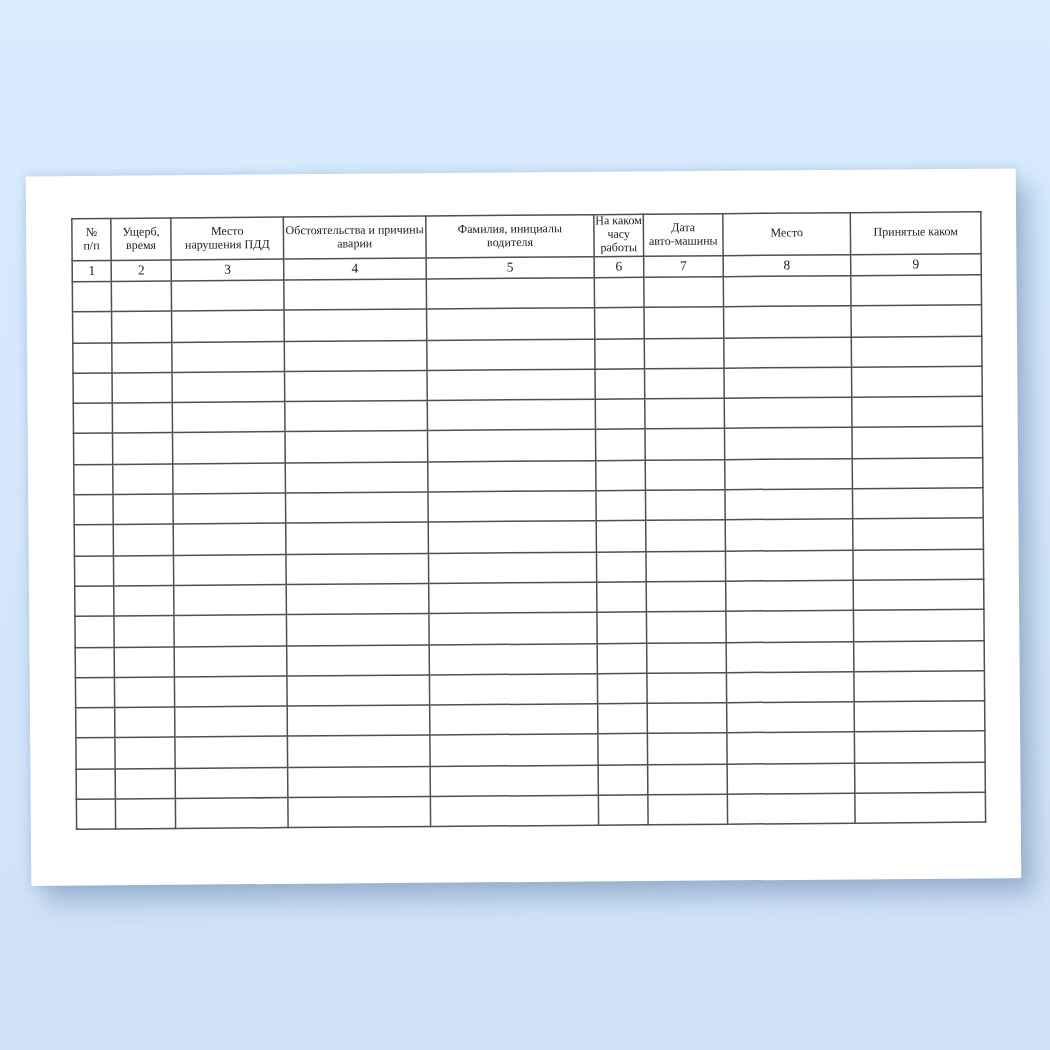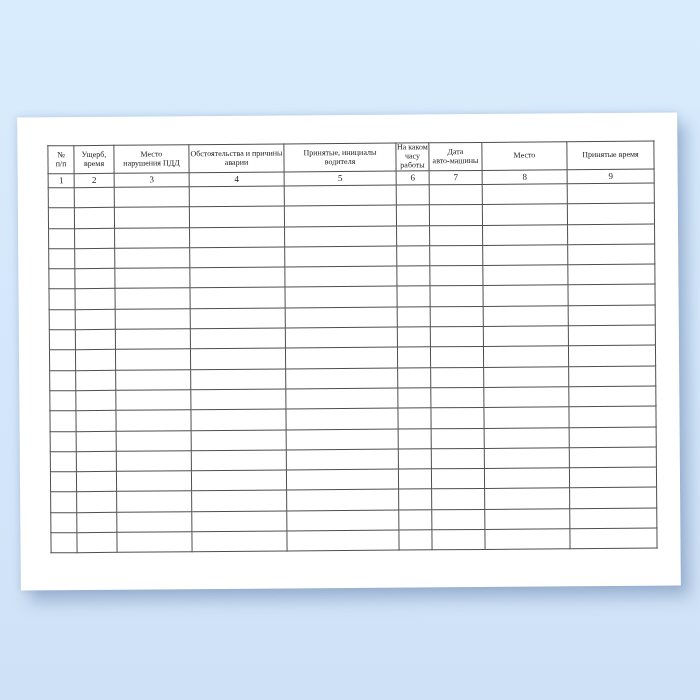--- a/index.html
+++ b/index.html
@@ -92,29 +92,29 @@
     <thead>
       <tr class="header-row">
         <th>№
 п/п</th>
         <th>Ущерб,
 время</th>
         <th>Место
 нарушения ПДД</th>
         <th>Обстоятельства и причины
 аварии</th>
-        <th>Принятые, инициалы
+        <th>Фамилия, инициалы
 водителя</th>
         <th>На каком
 часу
 работы</th>
         <th>Дата
 авто-машины</th>
         <th>Место</th>
-        <th>Принятые время</th>
+        <th>Принятые каком</th>
       </tr>
       <tr class="number-row">
         <th>1</th>
         <th>2</th>
         <th>3</th>
         <th>4</th>
         <th>5</th>
         <th>6</th>
         <th>7</th>
         <th>8</th>

